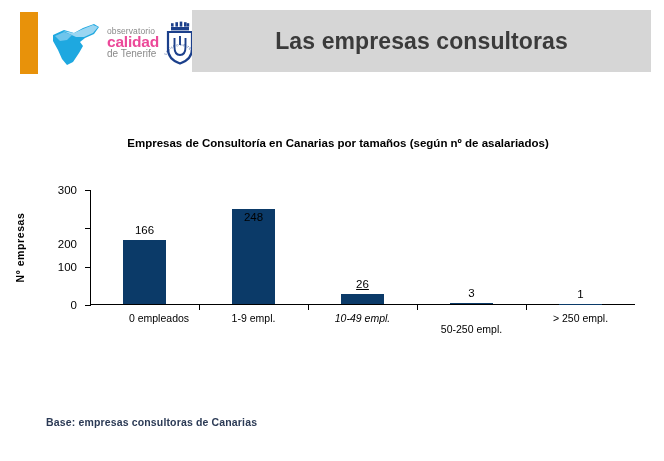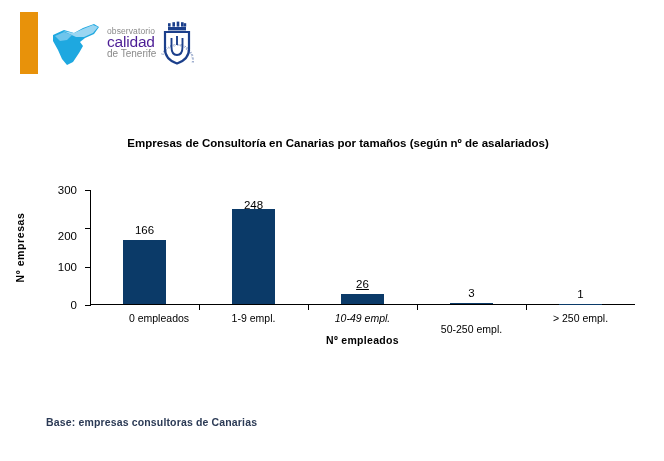--- a/index.html
+++ b/index.html
@@ -55,22 +55,22 @@
     line-height: 1.02;
     flex: 0 0 auto;
   }
   .logo-words .lw1 {
     font-size: 8.5px;
     color: #8a8a8a;
     letter-spacing: .1px;
   }
   .logo-words .lw2 {
     font-size: 15.5px;
-    font-weight: normal;
-    color: #4c1d95;
+    font-weight: bold;
+    color: #ec4899;
     letter-spacing: -.2px;
     margin-top: -1px;
   }
   .logo-words .lw3 {
     font-size: 10px;
     color: #8a8a8a;
     margin-top: -1px;
   }
 
   .shield-mark {
@@ -277,64 +277,66 @@
           <path d="M11.5 26 C11.5 31.5 14 34 17 34 C20 34 22.5 31.5 22.5 26"></path>
           <path d="M17 15 L17 24"></path>
         </g>
 
         <text font-size="3" fill="#1B3F8B" font-family="'Liberation Sans',sans-serif" letter-spacing="0.5">
           <textPath href="#ringpath" startOffset="6%">CABILDO DE TENERIFE</textPath>
         </text>
       </svg>
     </div>
 
+    <div class="title-bar">
+      <span class="title-text">Las empresas consultoras</span>
+    </div>
   </div>
 
   <div class="chart-wrap">
 
     <div class="chart-title">Empresas de Consultoría en Canarias por tamaños (según nº de asalariados)</div>
 
     <div class="axis-y-title">Nº empresas</div>
 
     <div class="plot-area" id="plot">
       <div class="axis-y-line"></div>
       <div class="axis-x-line"></div>
     <div class="ytick" style="top: 115px;">
           <div class="ytick-label" style="top: 0px;">0</div>
         </div>
         <div class="ytick" style="top: 76.6667px;">
           <div class="ytick-label" style="top: 0px;">100</div>
         </div>
         <div class="ytick" style="top: 38.3333px;">
-          <div class="ytick-label" style="top: 8px; text-align: right;">200</div>
+          <div class="ytick-label" style="top: 16px; text-align: right;">200</div>
         </div>
         <div class="ytick" style="top: 0px;">
           <div class="ytick-label" style="top: 0px;">300</div>
         </div>
         <div class="xtick" style="left: 109px;"></div>
         <div class="xtick" style="left: 218px;"></div>
         <div class="xtick" style="left: 327px;"></div>
         <div class="xtick" style="left: 436px;"></div>
         <div class="bar" style="left: 33px; width: 43px; height: 63.6333px; background: rgb(11, 58, 104);"></div>
         <div class="bar-label" style="left: 54.5px; top: 34.3667px;">166</div>
         <div class="cat-label" style="left: 69px;">0 empleados</div>
         <div class="bar" style="left: 142px; width: 43px; height: 95.0667px; background: rgb(11, 58, 104);"></div>
-        <div class="bar-label" style="left: 163.5px; top: 9px;">248</div>
+        <div class="bar-label" style="left: 163.5px; top: 21px;">248</div>
         <div class="cat-label" style="left: 163.5px;">1-9 empl.</div>
         <div class="bar" style="left: 251px; width: 43px; height: 9.96667px; background: rgb(11, 58, 104);"></div>
         <div class="bar-label" style="left: 272.5px; top: 88.0333px; text-decoration: underline;">26</div>
         <div class="cat-label" style="left: 272.5px; font-style: italic;">10-49 empl.</div>
         <div class="bar" style="left: 360px; width: 43px; height: 1.15px; background: rgb(11, 58, 104);"></div>
         <div class="bar-label" style="left: 381.5px; top: 96.85px;">3</div>
         <div class="cat-label" style="left: 381.5px; margin-top: 11px;">50-250 empl.</div>
         <div class="bar" style="left: 469px; width: 43px; height: 0.383333px; background: rgb(11, 58, 104);"></div>
         <div class="bar-label" style="left: 490.5px; top: 97.6167px;">1</div>
         <div class="cat-label" style="left: 490.5px;">&gt; 250 empl.</div>
       </div>
 
-    <div class="axis-x-title">Nº empleados</div>
   </div>
 
   <div class="footer">
     <div class="footer-line">Base: empresas consultoras de Canarias</div>
   </div>
 
 </div>
 
 </body></html>

